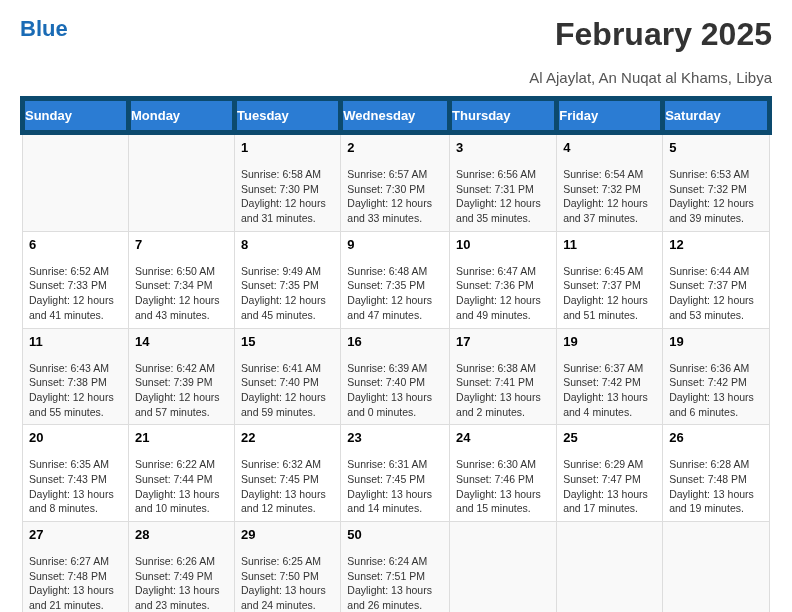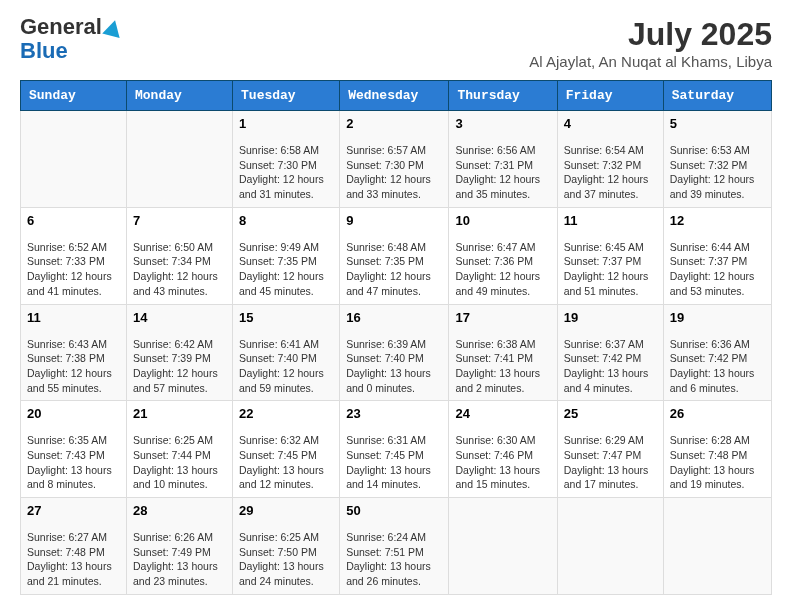--- a/index.html
+++ b/index.html
@@ -46,37 +46,37 @@
     }
     .title-area h1 {
       font-size: 32px;
       color: #333;
       font-weight: bold;
     }
     .title-area h2 {
       font-size: 15px;
       color: #555;
       font-weight: normal;
+      margin-top: 16px;
     }
     table {
       width: 100%;
       border-collapse: collapse;
       font-size: 11px;
     }
     thead tr {
       background-color: #2b7cd3;
       color: #fff;
     }
     thead th {
-      padding: 7px 8px;
+      padding: 7px 0;
       text-align: left;
       font-size: 13px;
       font-weight: bold;
-      border: 1px solid #0c4a6e;
-      font-family: Liberation Mono, monospace;
+      border: 5px solid #0c4a6e;
     }
     tbody tr {
       border-bottom: 1px solid #ccc;
     }
     tbody td {
       vertical-align: top;
       padding: 5px 6px;
       border: 1px solid #ddd;
       min-height: 70px;
       width: 113px;
@@ -101,28 +101,24 @@
     }
     .empty-cell {
       background: #f9f9f9;
     }
   </style>
 </head>
 <body>
 
 <div class="header-area">
   <div class="logo">
-    <div class="logo-text">
-      <span class="logo-general">General</span>
-      <div class="logo-triangle"></div>
-    </div>
     <span class="logo-blue" style="font-size:22px;font-weight:bold;color:#1a6bb5;">Blue</span>
   </div>
   <div class="title-area">
-    <h1>July 2025</h1>
+    <h1>February 2025</h1>
     <h2>Al Ajaylat, An Nuqat al Khams, Libya</h2>
   </div>
 </div>
 
 <table>
   <thead>
     <tr id="header-row">
         <th>Sunday</th>
         <th>Monday</th>
         <th>Tuesday</th>
@@ -257,21 +253,21 @@
       </tr>
       <tr>
         <td>
           <span class="day-num">20</span>
           <div class="day-info">Sunrise: 6:35 AM
 Sunset: 7:43 PM
 Daylight: 13 hours and 8 minutes.</div>
         </td>
         <td>
           <span class="day-num">21</span>
-          <div class="day-info">Sunrise: 6:25 AM
+          <div class="day-info">Sunrise: 6:22 AM
 Sunset: 7:44 PM
 Daylight: 13 hours and 10 minutes.</div>
         </td>
         <td>
           <span class="day-num">22</span>
           <div class="day-info">Sunrise: 6:32 AM
 Sunset: 7:45 PM
 Daylight: 13 hours and 12 minutes.</div>
         </td>
         <td>

